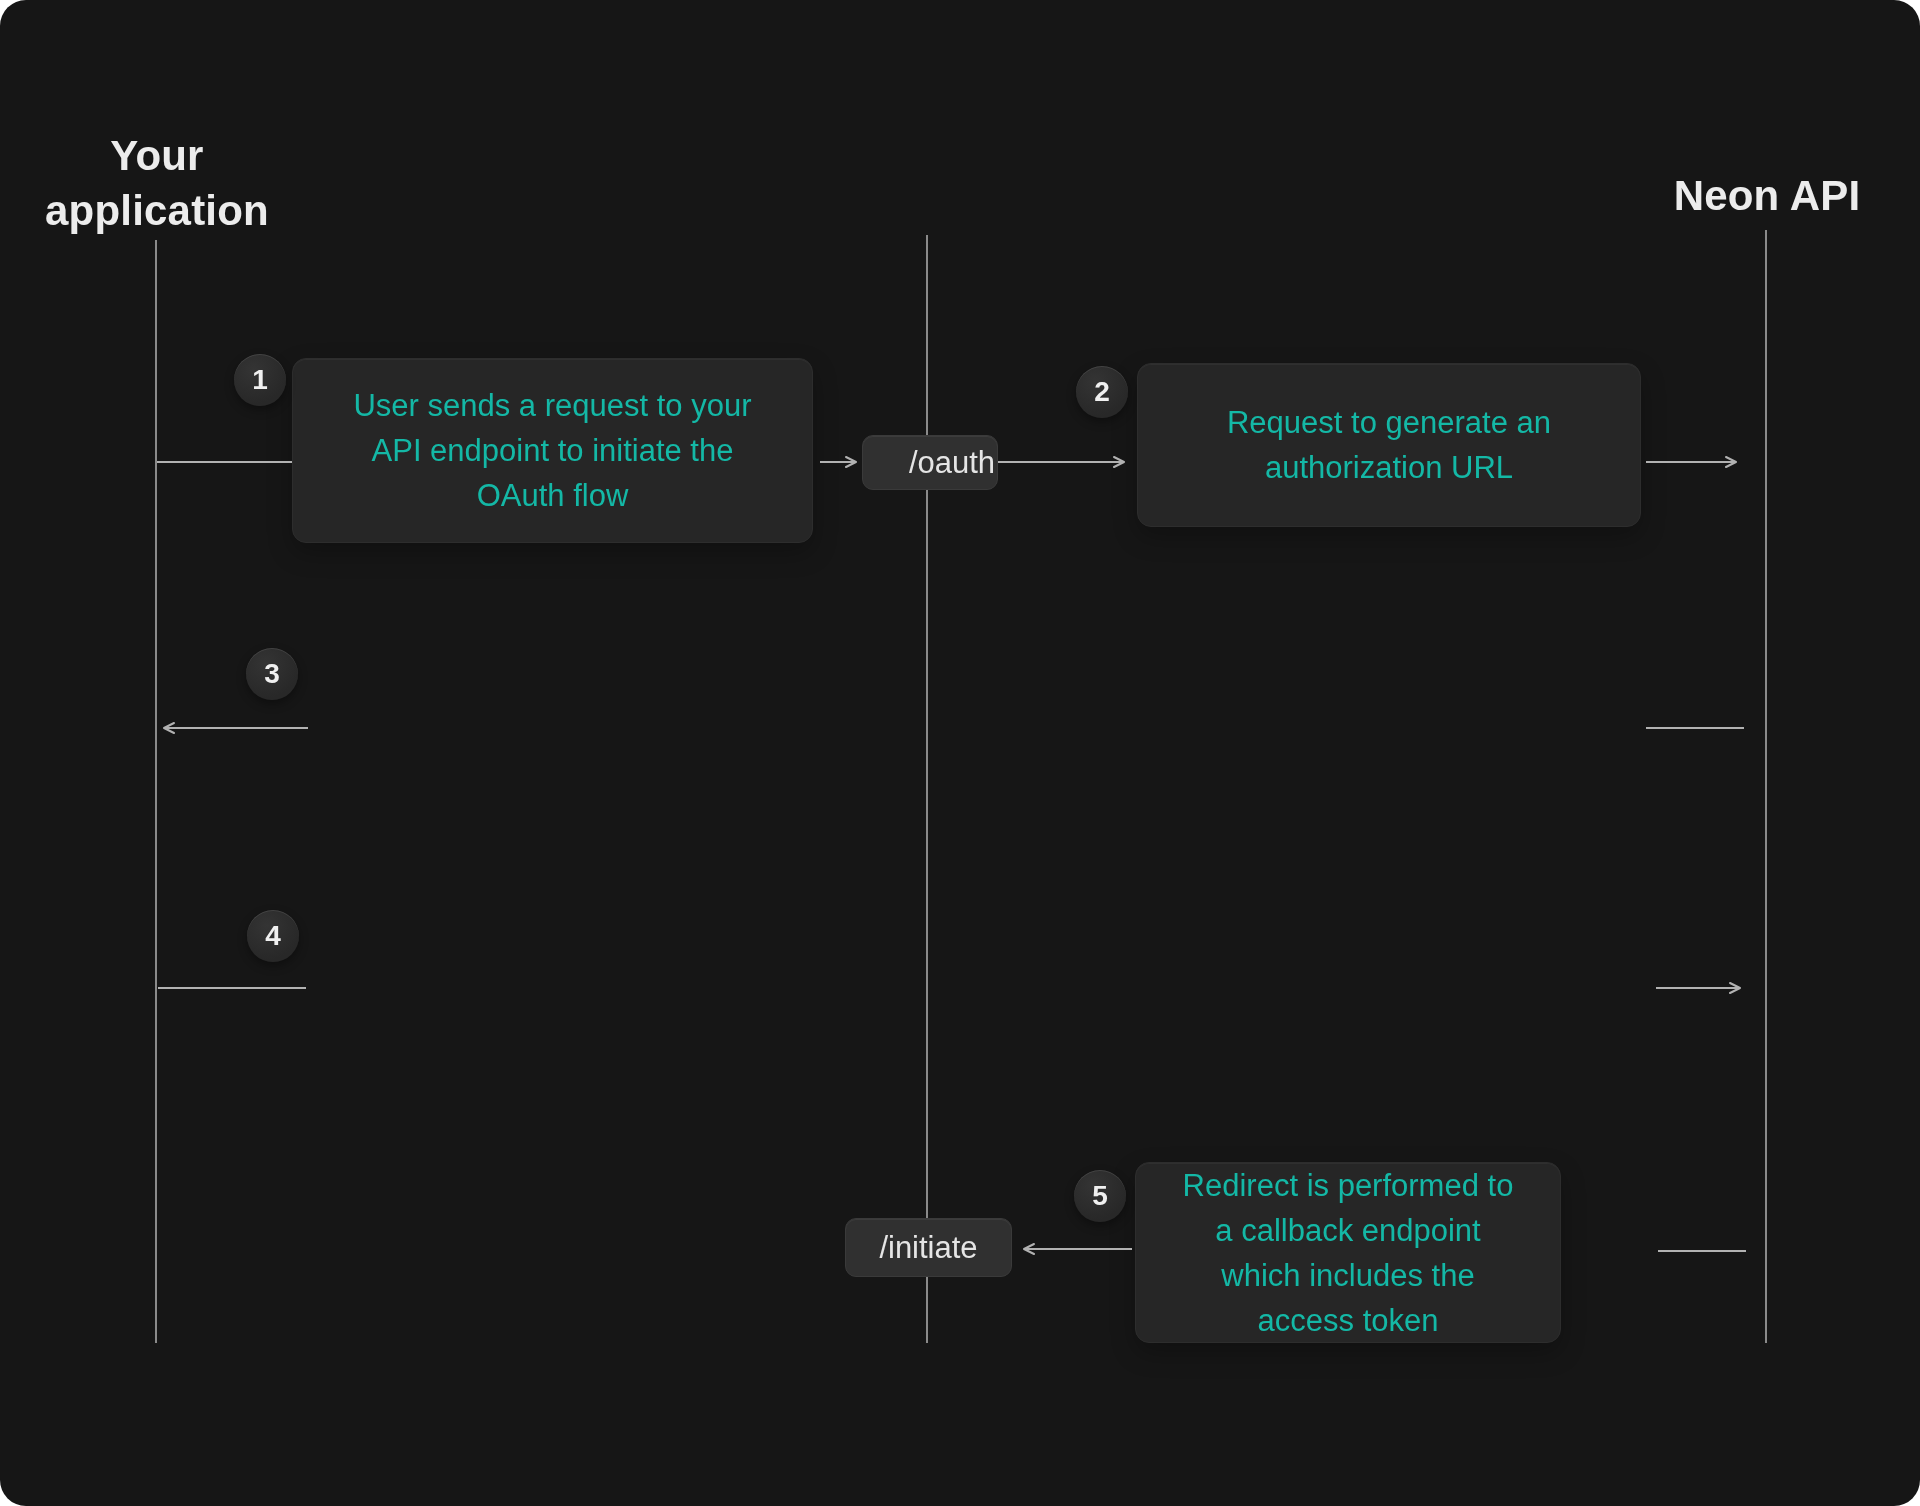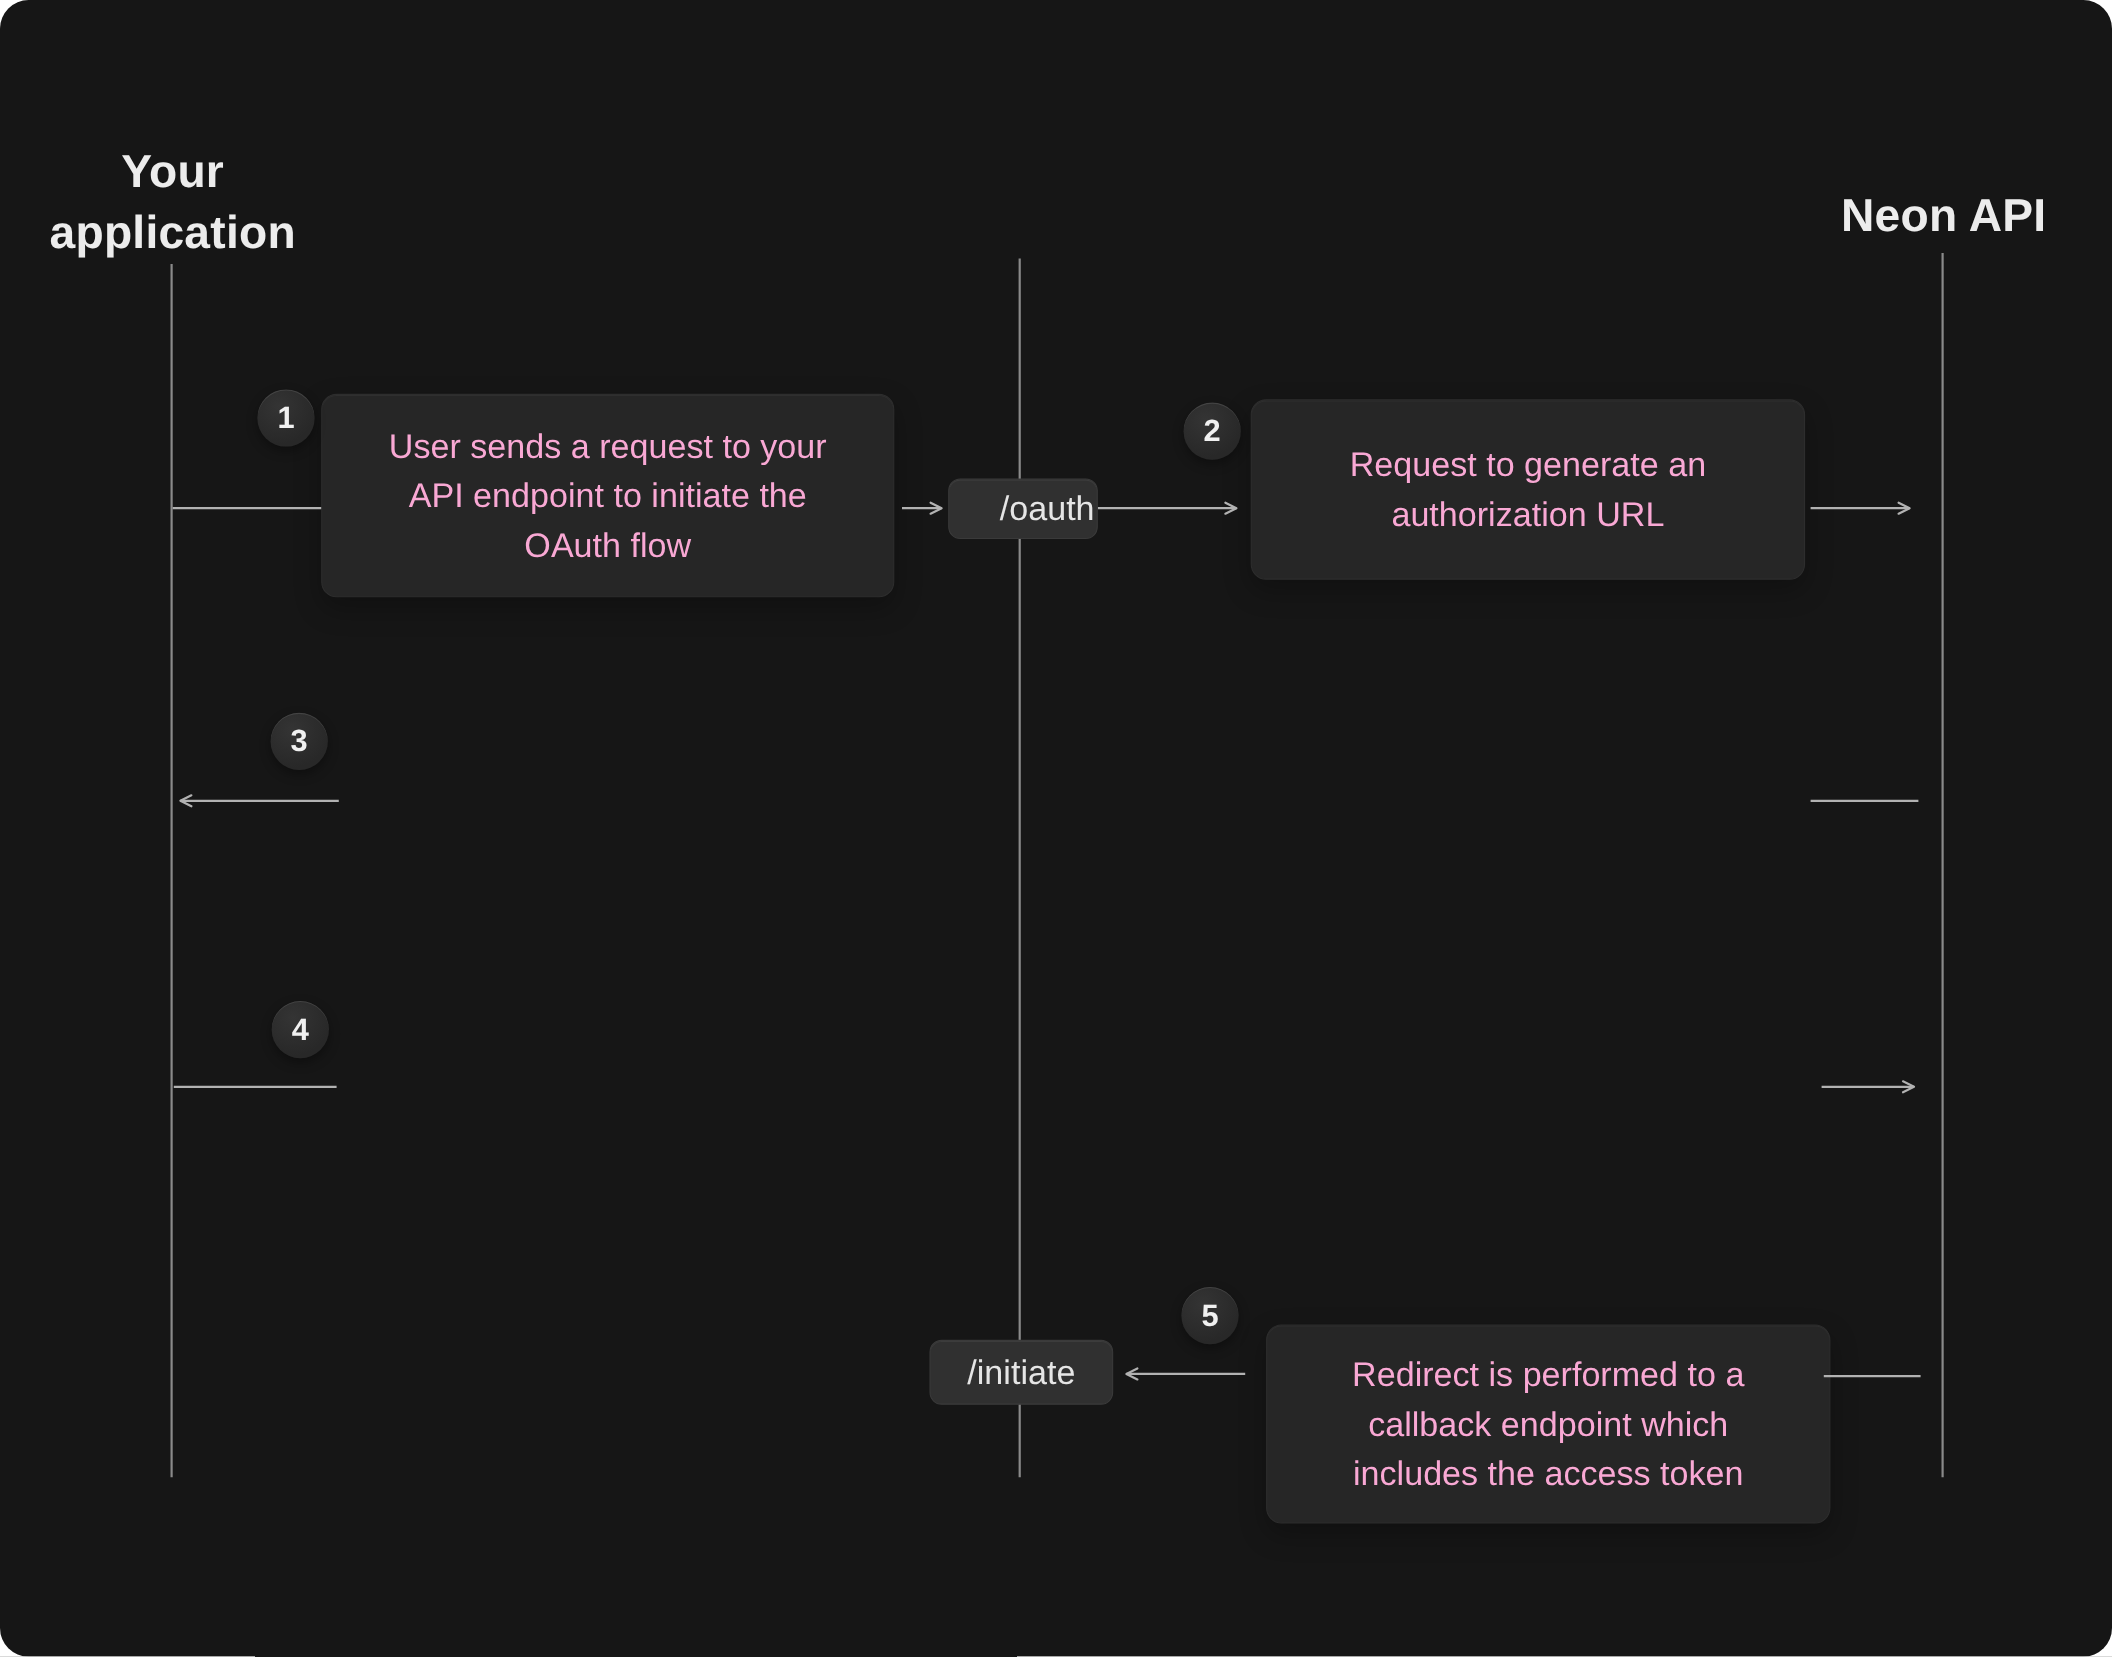--- a/index.html
+++ b/index.html
@@ -39,30 +39,30 @@
   #hdr-neon-api         { left: 1617px; top: 168px; width: 300px; }
 
   .step-box {
     position: absolute;
     z-index: 2;
     background: #262626;
     border: 1px solid #2d2d2d;
     border-radius: 14px;
     box-shadow: inset 0 1px 0 rgba(255,255,255,0.045), 0 10px 24px rgba(0,0,0,0.25);
     display: flex; align-items: center; justify-content: center;
-    color: #f9a8d4;
+    color: #14b8a6;
     font-size: 31px;
     line-height: 45px;
     text-align: center;
   }
   #box-1 { left: 292px;  top: 358px;  width: 521px;  height: 185px; padding: 0 42px; }
   #box-2 { left: 1137px; top: 363px;  width: 504px;  height: 164px; padding: 4px 48px; }
   #box-3 { left: 308px;  top: 650px;  width: 1335px; height: 158px; padding: 0 220px; }
   #box-4 { left: 308px;  top: 908px;  width: 1335px; height: 159px; padding: 0 120px; }
-  #box-5 { left: 1135px; top: 1204px; width: 513px;  height: 181px; padding: 0 40px; margin-left: 16px; }
+  #box-5 { left: 1135px; top: 1162px; width: 426px;  height: 181px; padding: 0 40px; }
 
   .step-badge {
     position: absolute;
     z-index: 4;
     width: 52px; height: 52px;
     border-radius: 50%;
     background: radial-gradient(circle at 38% 30%, #343434, #282828 70%);
     box-shadow: inset 0 1px 0 rgba(255,255,255,0.10), 0 4px 10px rgba(0,0,0,0.35);
     display: flex; align-items: center; justify-content: center;
     color: #f0f0f0;

